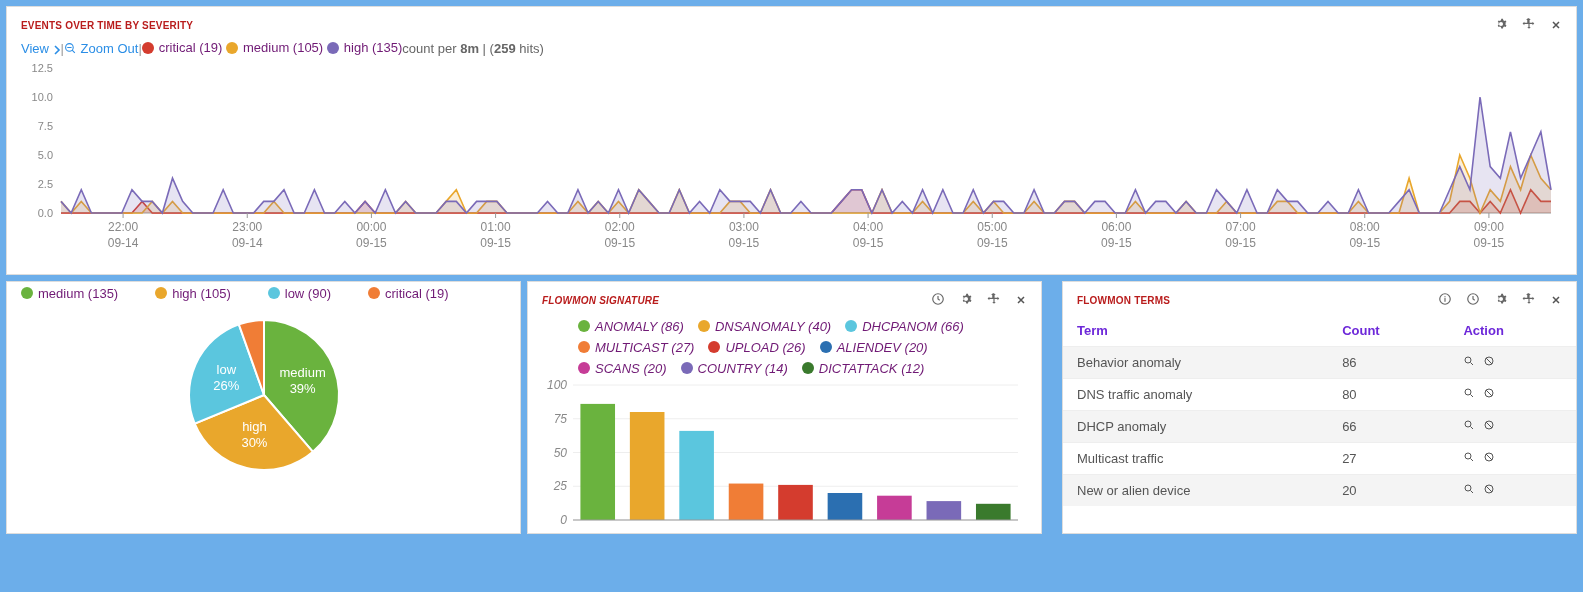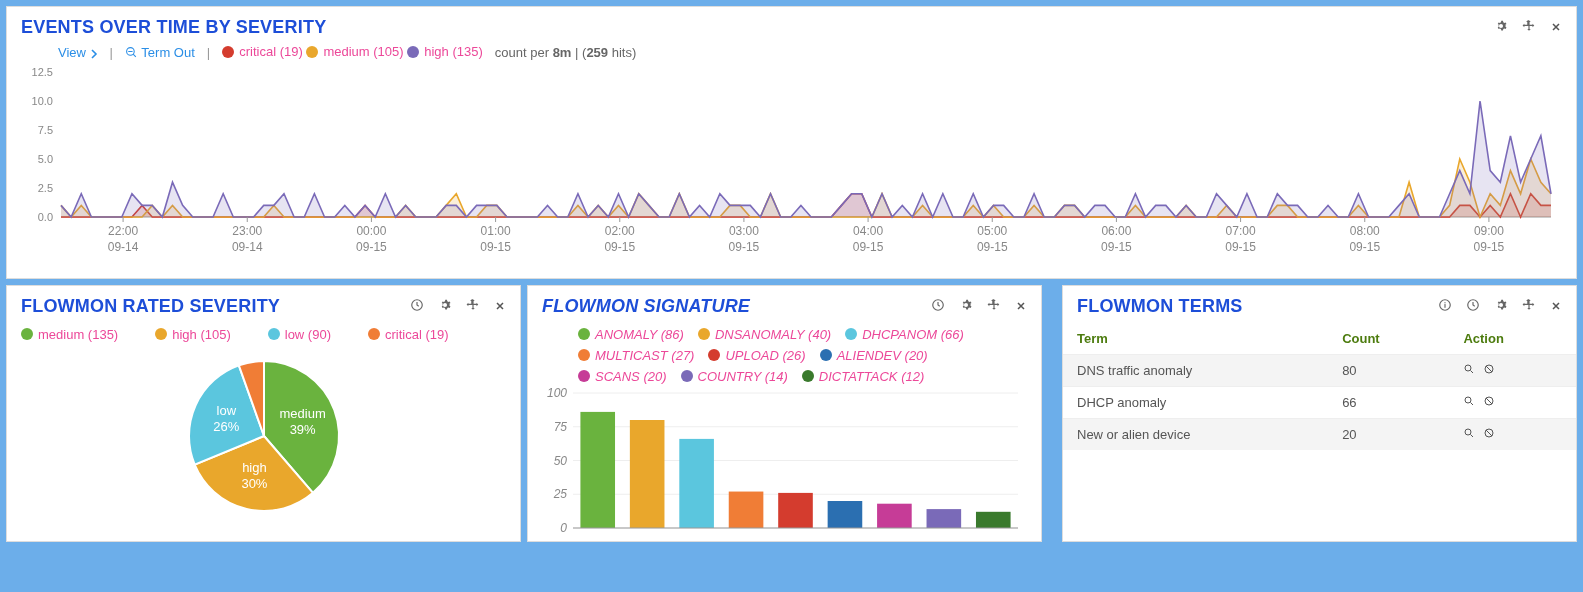--- a/index.html
+++ b/index.html
@@ -26,66 +26,65 @@
   gap: 6px;
 }
 .panel-header {
   display: flex;
   align-items: center;
   justify-content: space-between;
   padding: 10px 14px 6px 14px;
 }
 .panel-title {
   font-weight: bold;
-  color: #1d4ed8;
-  font-size: 18px;
+  color: #b91c1c;
+  font-size: 10px;
   letter-spacing: 0.2px;
 }
 .panel-actions {
   display: flex;
   gap: 14px;
   color: #666;
 }
 .icon-btn { cursor: pointer; font-weight: bold; font-size: 15px; color:#555;}
 .sub-toolbar {
   display: flex;
   align-items: center;
-  gap: 12px;
+  gap: 0;
   padding: 0 14px 6px 14px;
   flex-wrap: wrap;
-  margin-left: 37px;
 }
 .link { color: #2b8ee6; cursor: pointer; }
 .link svg { vertical-align: -2px; }
 .sep { color: #999; }
 .legend-item {
   display: inline-flex;
   align-items: center;
   gap: 5px;
-  color: #ec4899;
+  color: #701a75;
 }
 .legend-dot {
   width: 12px; height: 12px; border-radius: 50%;
 }
 .series-area { fill-opacity: 0.18; }
 .series-line { fill: none; stroke-width: 1.6; }
 .panel.small { flex: 1; min-width: 0; }
 .panel.sig { flex: 1; min-width:0;font-style:italic; }
 .panel.terms { flex: 1; min-width:0; }
 table.terms {
   width: 100%;
   border-collapse: collapse;
   font-size: 13px;
   color: #555;
 }
 table.terms th {
   text-align: left;
   padding: 8px 14px;
   font-weight: bold;
-  color: #4d7c0f;
+  color: #6d28d9;
   border-bottom: 1px solid #eee;
 }
 table.terms td {
   padding: 8px 14px;
   border-top: 1px solid #eee;
 }
 table.terms tr:nth-child(odd) td { background: #f4f4f4; }
 .action-icons { display:flex; gap:8px; color:#555;}
 .mag { width:12px;height:12px; }
 .legend-wrap {
@@ -131,21 +130,21 @@
         <svg width="8" height="10" viewBox="0 0 8 10">
             <path d="M2 1l4 4-4 4" fill="none" stroke="#2b8ee6" stroke-width="1.6"></path>
           </svg>
       </span>
       <span class="sep">|</span>
       <span class="link">
         <svg width="13" height="13" viewBox="0 0 24 24" fill="none" stroke="#2b8ee6" stroke-width="2">
             <circle cx="10" cy="10" r="7"></circle>
             <path d="M6 10h8M20 20l-5-5"></path>
           </svg>
-        <span>Term Out</span>
+        <span>Zoom Out</span>
       </span>
       <span class="sep">|</span>
       <span id="events-legend"><span class="legend-item">
             <span class="legend-dot" style="background: rgb(212, 60, 46);"></span>
             <span>critical (19)</span>
           </span>  <span class="legend-item">
             <span class="legend-dot" style="background: rgb(233, 167, 44);"></span>
             <span>medium (105)</span>
           </span>  <span class="legend-item">
             <span class="legend-dot" style="background: rgb(122, 106, 184);"></span>
@@ -210,38 +209,20 @@
           <line x1="1467.9166666666667" y1="150" x2="1467.9166666666667" y2="155" stroke="#999"></line>
           <text x="1467.9166666666667" y="168" text-anchor="middle" font-size="12" fill="#888">09:00</text>
           <text x="1467.9166666666667" y="184" text-anchor="middle" font-size="12" fill="#888">09-15</text>
         </svg>
     </div>
   </div>
 
   <div class="row2">
 
     <div class="panel small">
-      <div class="panel-header">
-        <div class="panel-title">FLOWMON RATED SEVERITY</div>
-        <div class="panel-actions">
-          <span class="icon-btn"><svg width="14" height="14" viewBox="0 0 24 24" fill="none" stroke="#666" stroke-width="2">
-                <circle cx="12" cy="12" r="9"></circle>
-                <path d="M12 7v5l3 2"></path>
-              </svg></span>
-          <span class="icon-btn"><svg width="14" height="14" viewBox="0 0 24 24" fill="#666">
-                <path d="M19.4 13l.6-1 .0-1-.6-1 2-1.5-1.5-2.6-2.3.9-.9-.6-.9-.6-.4-2.4h-3l-.4 2.4-.9.6-.9.6-2.3-.9-1.5 2.6 2 1.5-.6 1 0 1 .6 1-2 1.5 1.5 2.6 2.3-.9.9.6.9.6.4 2.4h3l.4-2.4.9-.6.9-.6 2.3.9 1.5-2.6-2-1.5zM12 15.5A3.5 3.5 0 1 1 12 8.5a3.5 3.5 0 0 1 0 7z"></path>
-              </svg></span>
-          <span class="icon-btn"><svg width="14" height="14" viewBox="0 0 24 24" fill="#666">
-                <path d="M12 2l3 3h-2v5h5V8l3 3-3 3v-2h-5v5h2l-3 3-3-3h2v-5H4v2l-3-3 3-3v2h5V5H7l3-3z"></path>
-              </svg></span>
-          <span class="icon-btn"><svg width="12" height="12" viewBox="0 0 24 24">
-                <path d="M18 6L6 18M6 6l12 12" stroke="#555" stroke-width="3"></path>
-              </svg></span>
-        </div>
-      </div>
       <div class="legend-wrap" id="pie-legend" style="padding-left:14px;gap:37px;">
           <span class="legend-item">
             <span class="legend-dot" style="background: rgb(106, 179, 62);"></span>
             <span>medium (135)</span>
           </span>
           <span class="legend-item">
             <span class="legend-dot" style="background: rgb(233, 167, 44);"></span>
             <span>high (105)</span>
           </span>
           <span class="legend-item">
@@ -378,38 +359,70 @@
       <table class="terms">
         <thead>
             <tr>
           <th>Term</th>
           <th>Count</th>
           <th>Action</th>
         </tr>
           </thead>
         <tbody id="terms-body">
             <tr>
+              <td>Behavior anomaly</td>
+              <td>86</td>
+              <td>
+                <span class="action-icons">
+                  <span><svg class="mag" viewBox="0 0 24 24" fill="none" stroke="#555" stroke-width="2">
+                      <circle cx="10" cy="10" r="6"></circle>
+                      <path d="M20 20l-5-5"></path>
+                    </svg></span>
+                  <span><svg class="mag" viewBox="0 0 24 24" fill="none" stroke="#555" stroke-width="2">
+                      <circle cx="12" cy="12" r="8"></circle>
+                      <path d="M6 6l12 12"></path>
+                    </svg></span>
+                </span>
+              </td>
+            </tr>
+            <tr>
               <td>DNS traffic anomaly</td>
               <td>80</td>
               <td>
                 <span class="action-icons">
                   <span><svg class="mag" viewBox="0 0 24 24" fill="none" stroke="#555" stroke-width="2">
                       <circle cx="10" cy="10" r="6"></circle>
                       <path d="M20 20l-5-5"></path>
                     </svg></span>
                   <span><svg class="mag" viewBox="0 0 24 24" fill="none" stroke="#555" stroke-width="2">
                       <circle cx="12" cy="12" r="8"></circle>
                       <path d="M6 6l12 12"></path>
                     </svg></span>
                 </span>
               </td>
             </tr>
             <tr>
               <td>DHCP anomaly</td>
               <td>66</td>
+              <td>
+                <span class="action-icons">
+                  <span><svg class="mag" viewBox="0 0 24 24" fill="none" stroke="#555" stroke-width="2">
+                      <circle cx="10" cy="10" r="6"></circle>
+                      <path d="M20 20l-5-5"></path>
+                    </svg></span>
+                  <span><svg class="mag" viewBox="0 0 24 24" fill="none" stroke="#555" stroke-width="2">
+                      <circle cx="12" cy="12" r="8"></circle>
+                      <path d="M6 6l12 12"></path>
+                    </svg></span>
+                </span>
+              </td>
+            </tr>
+            <tr>
+              <td>Multicast traffic</td>
+              <td>27</td>
               <td>
                 <span class="action-icons">
                   <span><svg class="mag" viewBox="0 0 24 24" fill="none" stroke="#555" stroke-width="2">
                       <circle cx="10" cy="10" r="6"></circle>
                       <path d="M20 20l-5-5"></path>
                     </svg></span>
                   <span><svg class="mag" viewBox="0 0 24 24" fill="none" stroke="#555" stroke-width="2">
                       <circle cx="12" cy="12" r="8"></circle>
                       <path d="M6 6l12 12"></path>
                     </svg></span>

